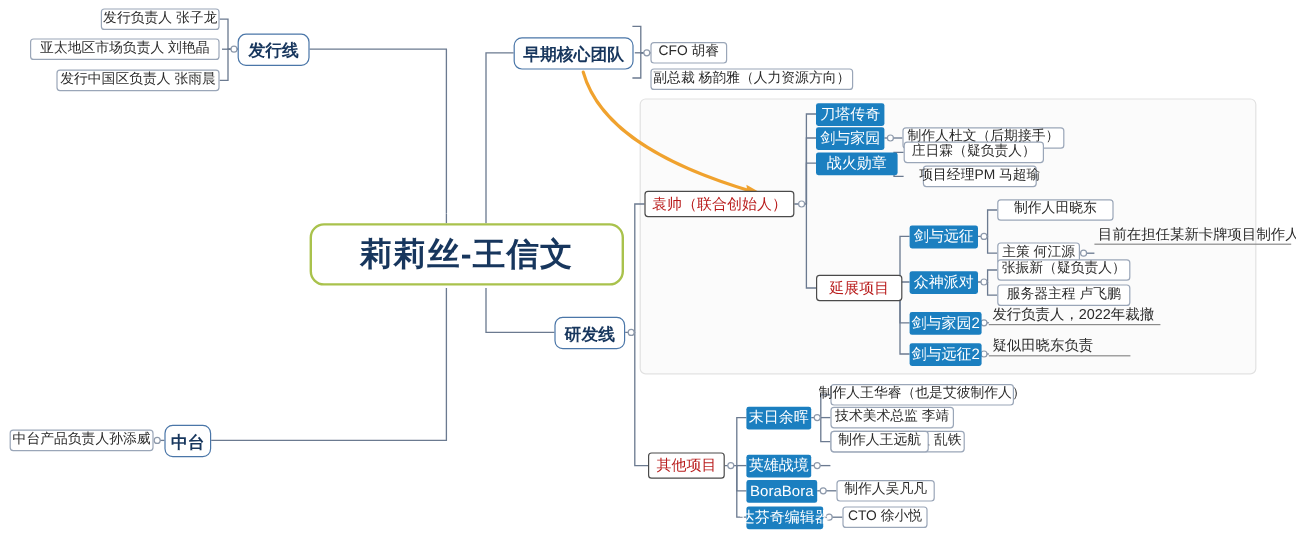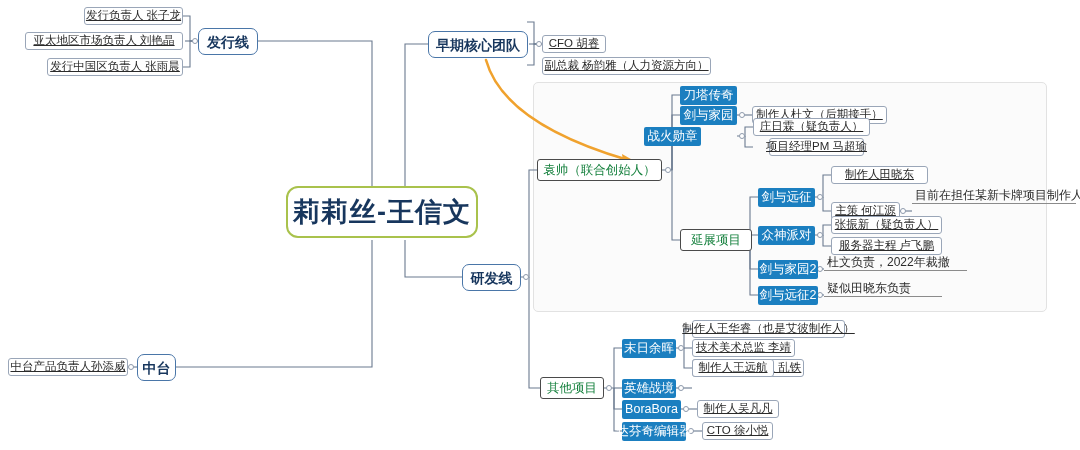--- a/index.html
+++ b/index.html
@@ -23,29 +23,28 @@
 
   
   .leaf{
     background:#ffffff;
     border:1px solid #9aa6b8;
     border-radius:3px;
     color:#2b2b2b;
     font-size:11.5px;
     padding:0 5px;
     height:18px;
-    text-decoration:underline;
   }
 
   
   .mid{
     background:#ffffff;
     border:1.4px solid #4a4a4a;
     border-radius:3px;
-    color:#15803d;
+    color:#b91c1c;
     font-size:12.5px;
     padding:0 7px;
     height:22px;
   }
 
   
   .branch{
     background:#ffffff;
     border:1.6px solid #4a76a8;
     border-radius:7px;
@@ -195,21 +194,21 @@
   <div class="dot" style="left:817px;top:232px;"></div>
   <div class="dot" style="left:817px;top:266px;"></div>
   <div class="dot" style="left:817px;top:292px;"></div>
   <div class="dot" style="left:900px;top:208px;"></div>
   <div class="dot" style="left:606px;top:385px;"></div>
   <div class="dot" style="left:678px;top:345px;"></div>
   <div class="dot" style="left:678px;top:385px;"></div>
   <div class="dot" style="left:683px;top:406px;"></div>
   <div class="dot" style="left:688px;top:428px;"></div>
 
-  <div class="node root" style="left:258px;top:186px;width:192px;margin-left:28px;">莉莉丝-王信文</div>
+  <div class="node root" style="left:258px;top:186px;width:262px;">莉莉丝-王信文</div>
 
   <div class="node branch" style="left:198px;top:28px;width:60px;">发行线</div>
   <div class="node leaf" style="left:84px;top:7px;width:99px;">发行负责人 张子龙</div>
   <div class="node leaf" style="left:25px;top:32px;width:158px;">亚太地区市场负责人 刘艳晶</div>
   <div class="node leaf" style="left:47px;top:58px;width:136px;">发行中国区负责人 张雨晨</div>
 
   <div class="node branch" style="left:428px;top:31px;width:100px;">早期核心团队</div>
   <div class="node leaf" style="left:542px;top:35px;width:64px;">CFO 胡睿</div>
   <div class="node leaf" style="left:542px;top:57px;width:169px;">副总裁 杨韵雅（人力资源方向）</div>
 
@@ -218,37 +217,37 @@
   <div class="node branch" style="left:137px;top:354px;width:39px;">中台</div>
   <div class="node leaf" style="left:8px;top:358px;width:120px;">中台产品负责人孙添威</div>
 
   <div class="node mid" style="left:537px;top:159px;width:125px;">袁帅（联合创始人）</div>
 
   <div class="node chip" style="left:680px;top:86px;width:57px;">刀塔传奇</div>
 
   <div class="node chip" style="left:680px;top:106px;width:57px;">剑与家园</div>
   <div class="node leaf" style="left:752px;top:106px;width:135px;">制作人杜文（后期接手）</div>
 
-  <div class="node chip" style="left:644px;top:127px;width:57px;">战火勋章</div>
+  <div class="node chip" style="left:680px;top:127px;width:68px;">战火勋章</div>
   <div class="node leaf" style="left:753px;top:118px;width:117px;">庄日霖（疑负责人）</div>
   <div class="node leaf" style="left:753px;top:138px;width:95px;margin-left:16px;">项目经理PM 马超瑜</div>
 
   <div class="node mid" style="left:680px;top:229px;width:72px;">延展项目</div>
 
   <div class="node chip" style="left:758px;top:188px;width:57px;">剑与远征</div>
   <div class="node leaf" style="left:831px;top:166px;width:97px;">制作人田晓东</div>
   <div class="node leaf" style="left:831px;top:202px;width:69px;">主策 何江源</div>
   <div class="node note" style="left:912px;top:186px;width:164px;">目前在担任某新卡牌项目制作人</div>
 
   <div class="node chip" style="left:758px;top:226px;width:57px;">众神派对</div>
   <div class="node leaf" style="left:831px;top:216px;width:111px;">张振新（疑负责人）</div>
   <div class="node leaf" style="left:831px;top:237px;width:111px;">服务器主程 卢飞鹏</div>
 
   <div class="node chip" style="left:758px;top:260px;width:60px;">剑与家园2</div>
-  <div class="node note" style="left:824px;top:253px;width:143px;">杜文负责，2022年裁撤</div>
+  <div class="node note" style="left:824px;top:253px;width:143px;">发行负责人，2022年裁撤</div>
 
   <div class="node chip" style="left:758px;top:286px;width:60px;">剑与远征2</div>
   <div class="node note" style="left:824px;top:279px;width:118px;">疑似田晓东负责</div>
 
   <div class="node mid" style="left:540px;top:377px;width:64px;">其他项目</div>
 
   <div class="node chip" style="left:622px;top:339px;width:54px;">末日余晖</div>
   <div class="node leaf" style="left:692px;top:320px;width:153px;">制作人王华睿（也是艾彼制作人）</div>
   <div class="node leaf" style="left:692px;top:339px;width:103px;">技术美术总监 李靖</div>
   <div class="node leaf" style="left:692px;top:359px;width:112px;">概念设计负责人 乱铁</div>

